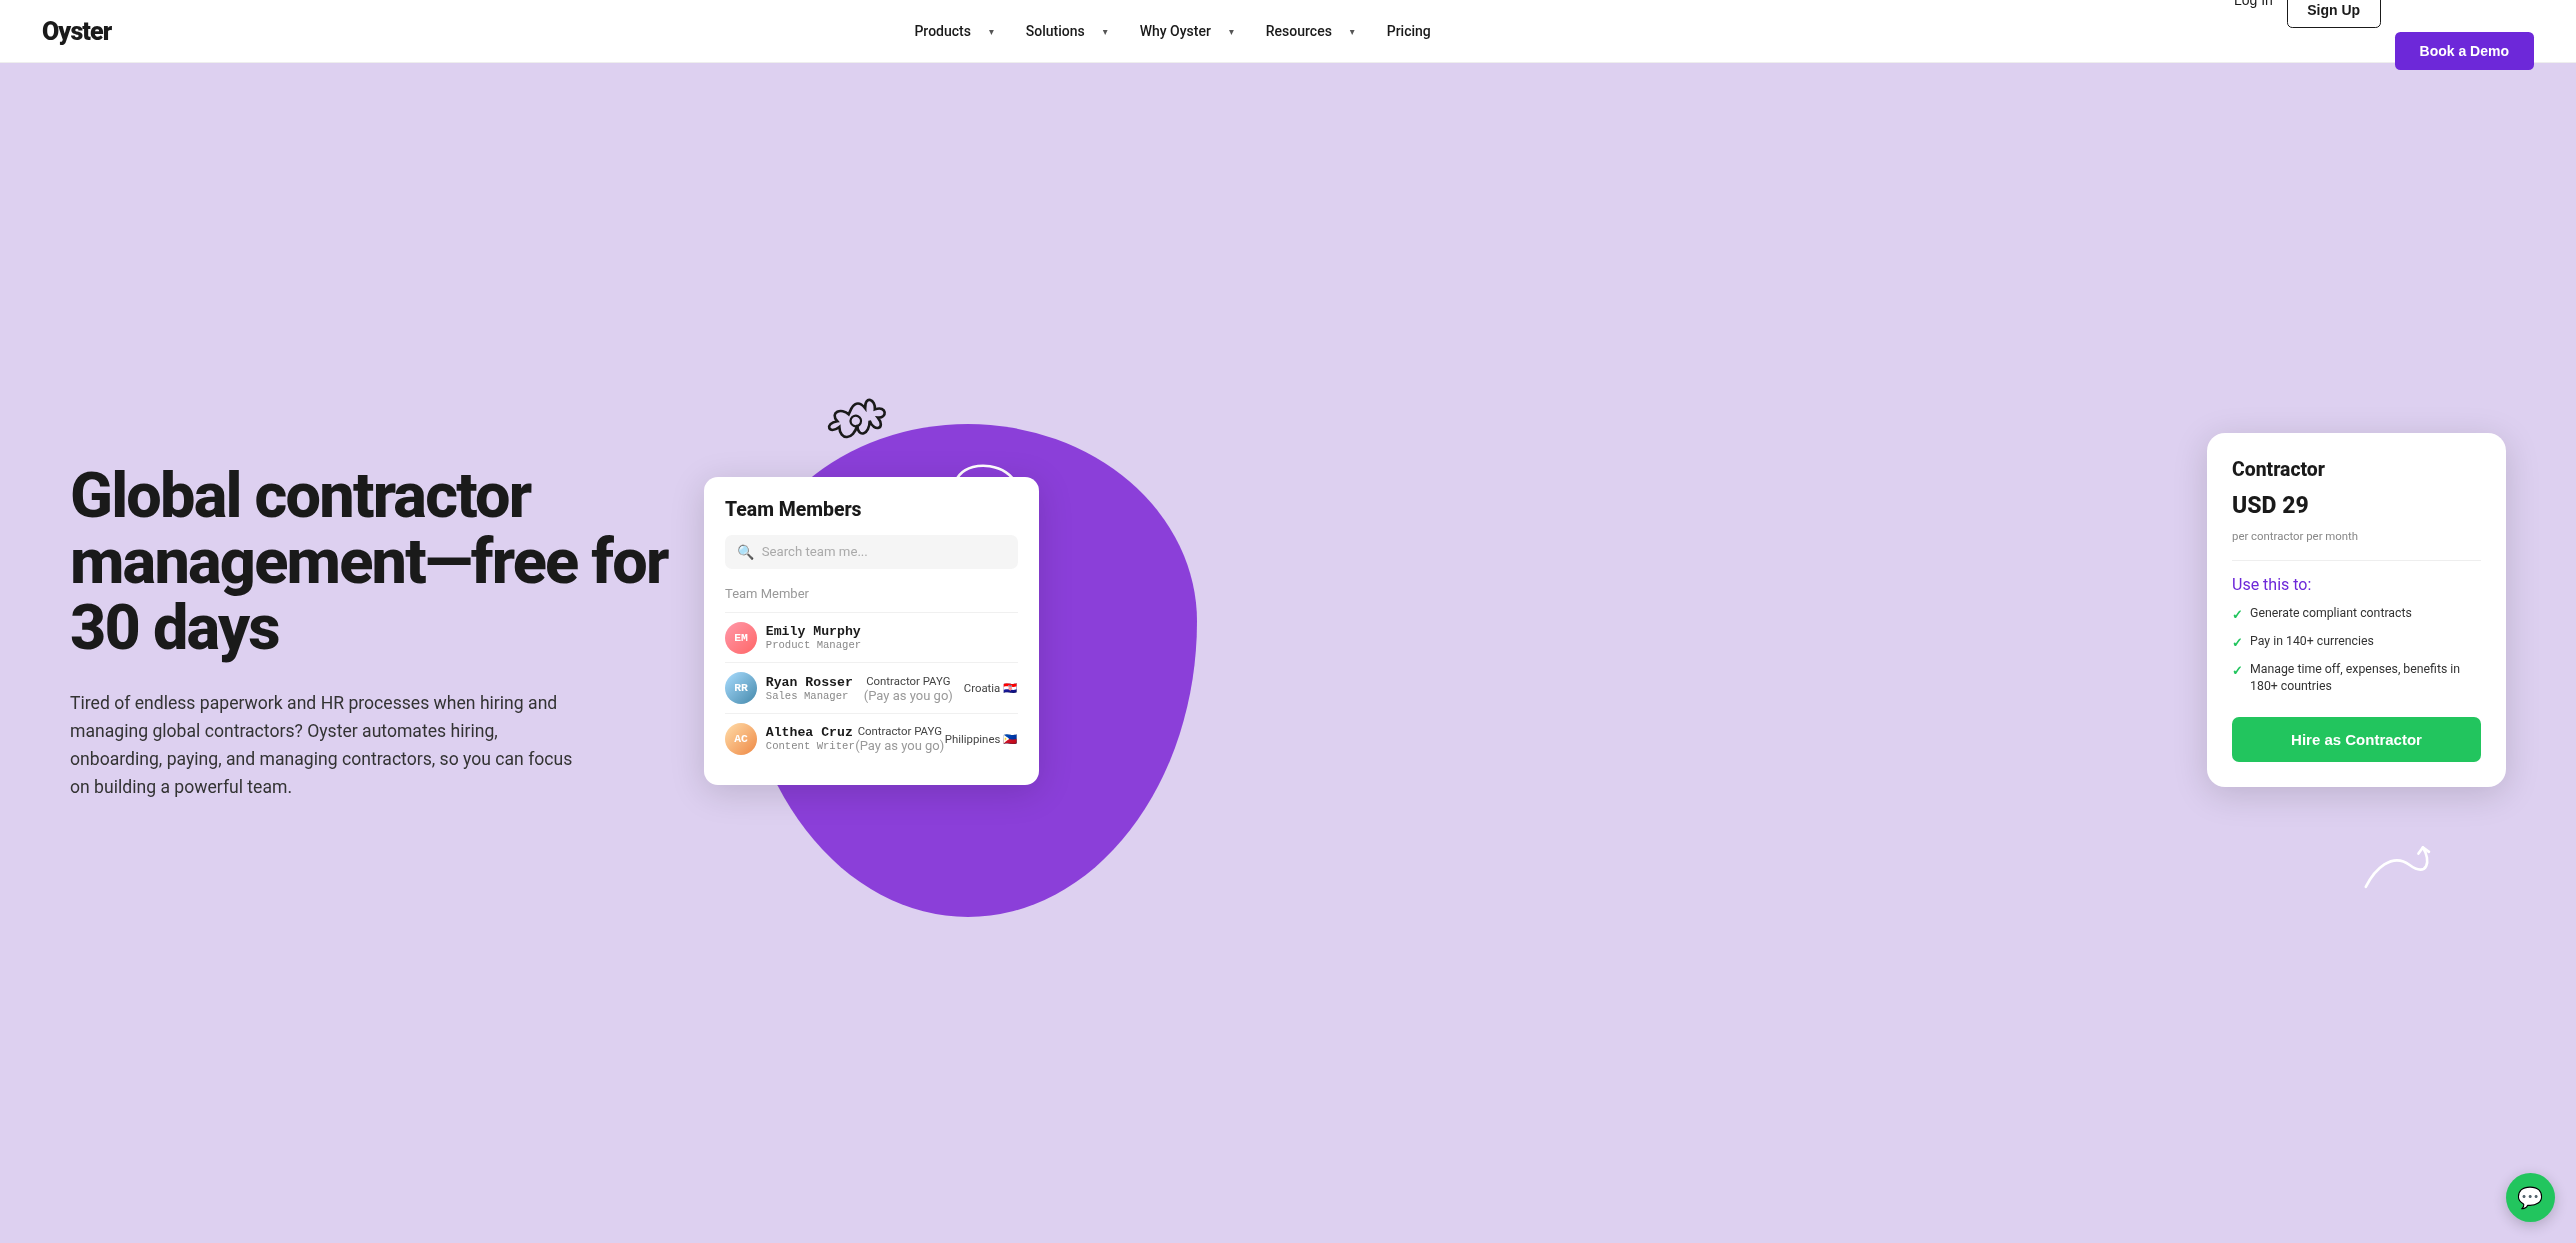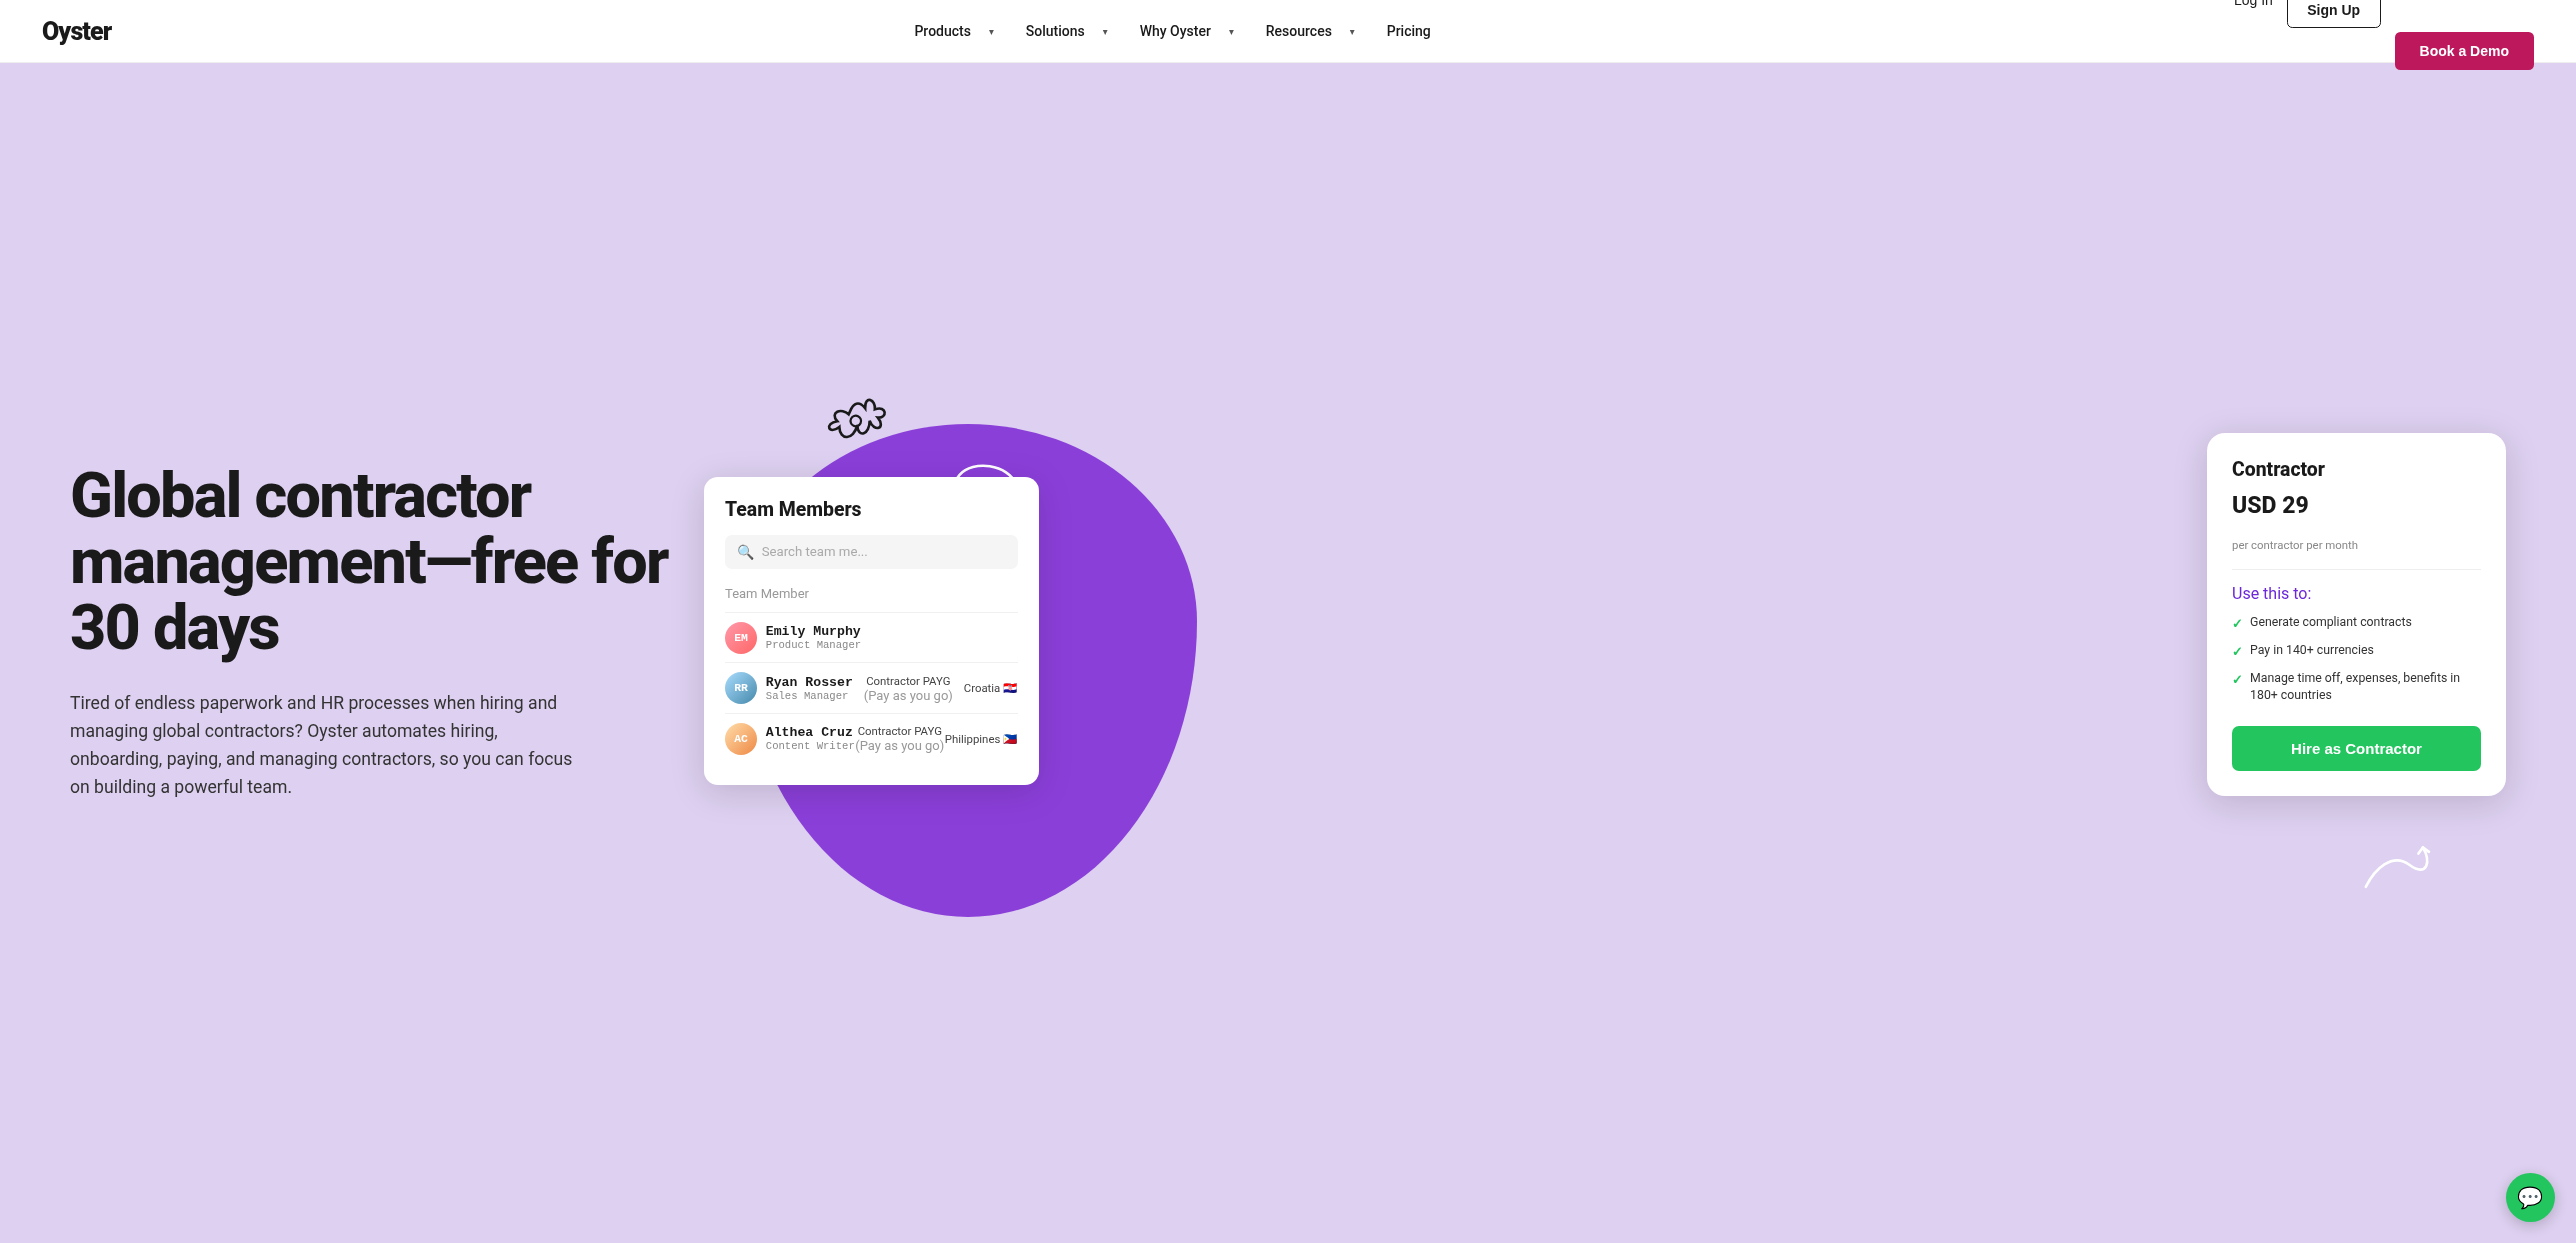--- a/index.html
+++ b/index.html
@@ -53,21 +53,21 @@
       background: #fff;
       border: 1.8px solid #1a1a1a;
       border-radius: 5.3px;
       padding: 8.8px 19.4px;
       font-size: 14px;
       font-weight: 600;
       cursor: pointer;
       color: #1a1a1a;
     }
     .btn-demo-nav {
-      background: #be185d;
+      background: #6d28d9;
       border: none;
       border-radius: 5.3px;
       padding: 10.6px 25px;
       font-size: 14px;
       font-weight: 600;
       cursor: pointer;
       color: #fff;
       margin-top: 40px;
     }
 
@@ -277,21 +277,21 @@
     .contractor-title {
       font-size: 19.4px;
       font-weight: 800;
       color: #1a1a1a;
       margin-bottom: 10.6px;
     }
     .contractor-price {
       font-size: 23px;
       font-weight: 800;
       color: #1a1a1a;
-      margin-bottom: 19px;
+      margin-bottom: 10px;
     }
     .contractor-price-sub {
       font-size: 11.4px;
       color: #888;
       margin-bottom: 17.6px;
     }
     .divider {
       border: none;
       border-top: 0.9px solid #eee;
       margin: 14px 0;

